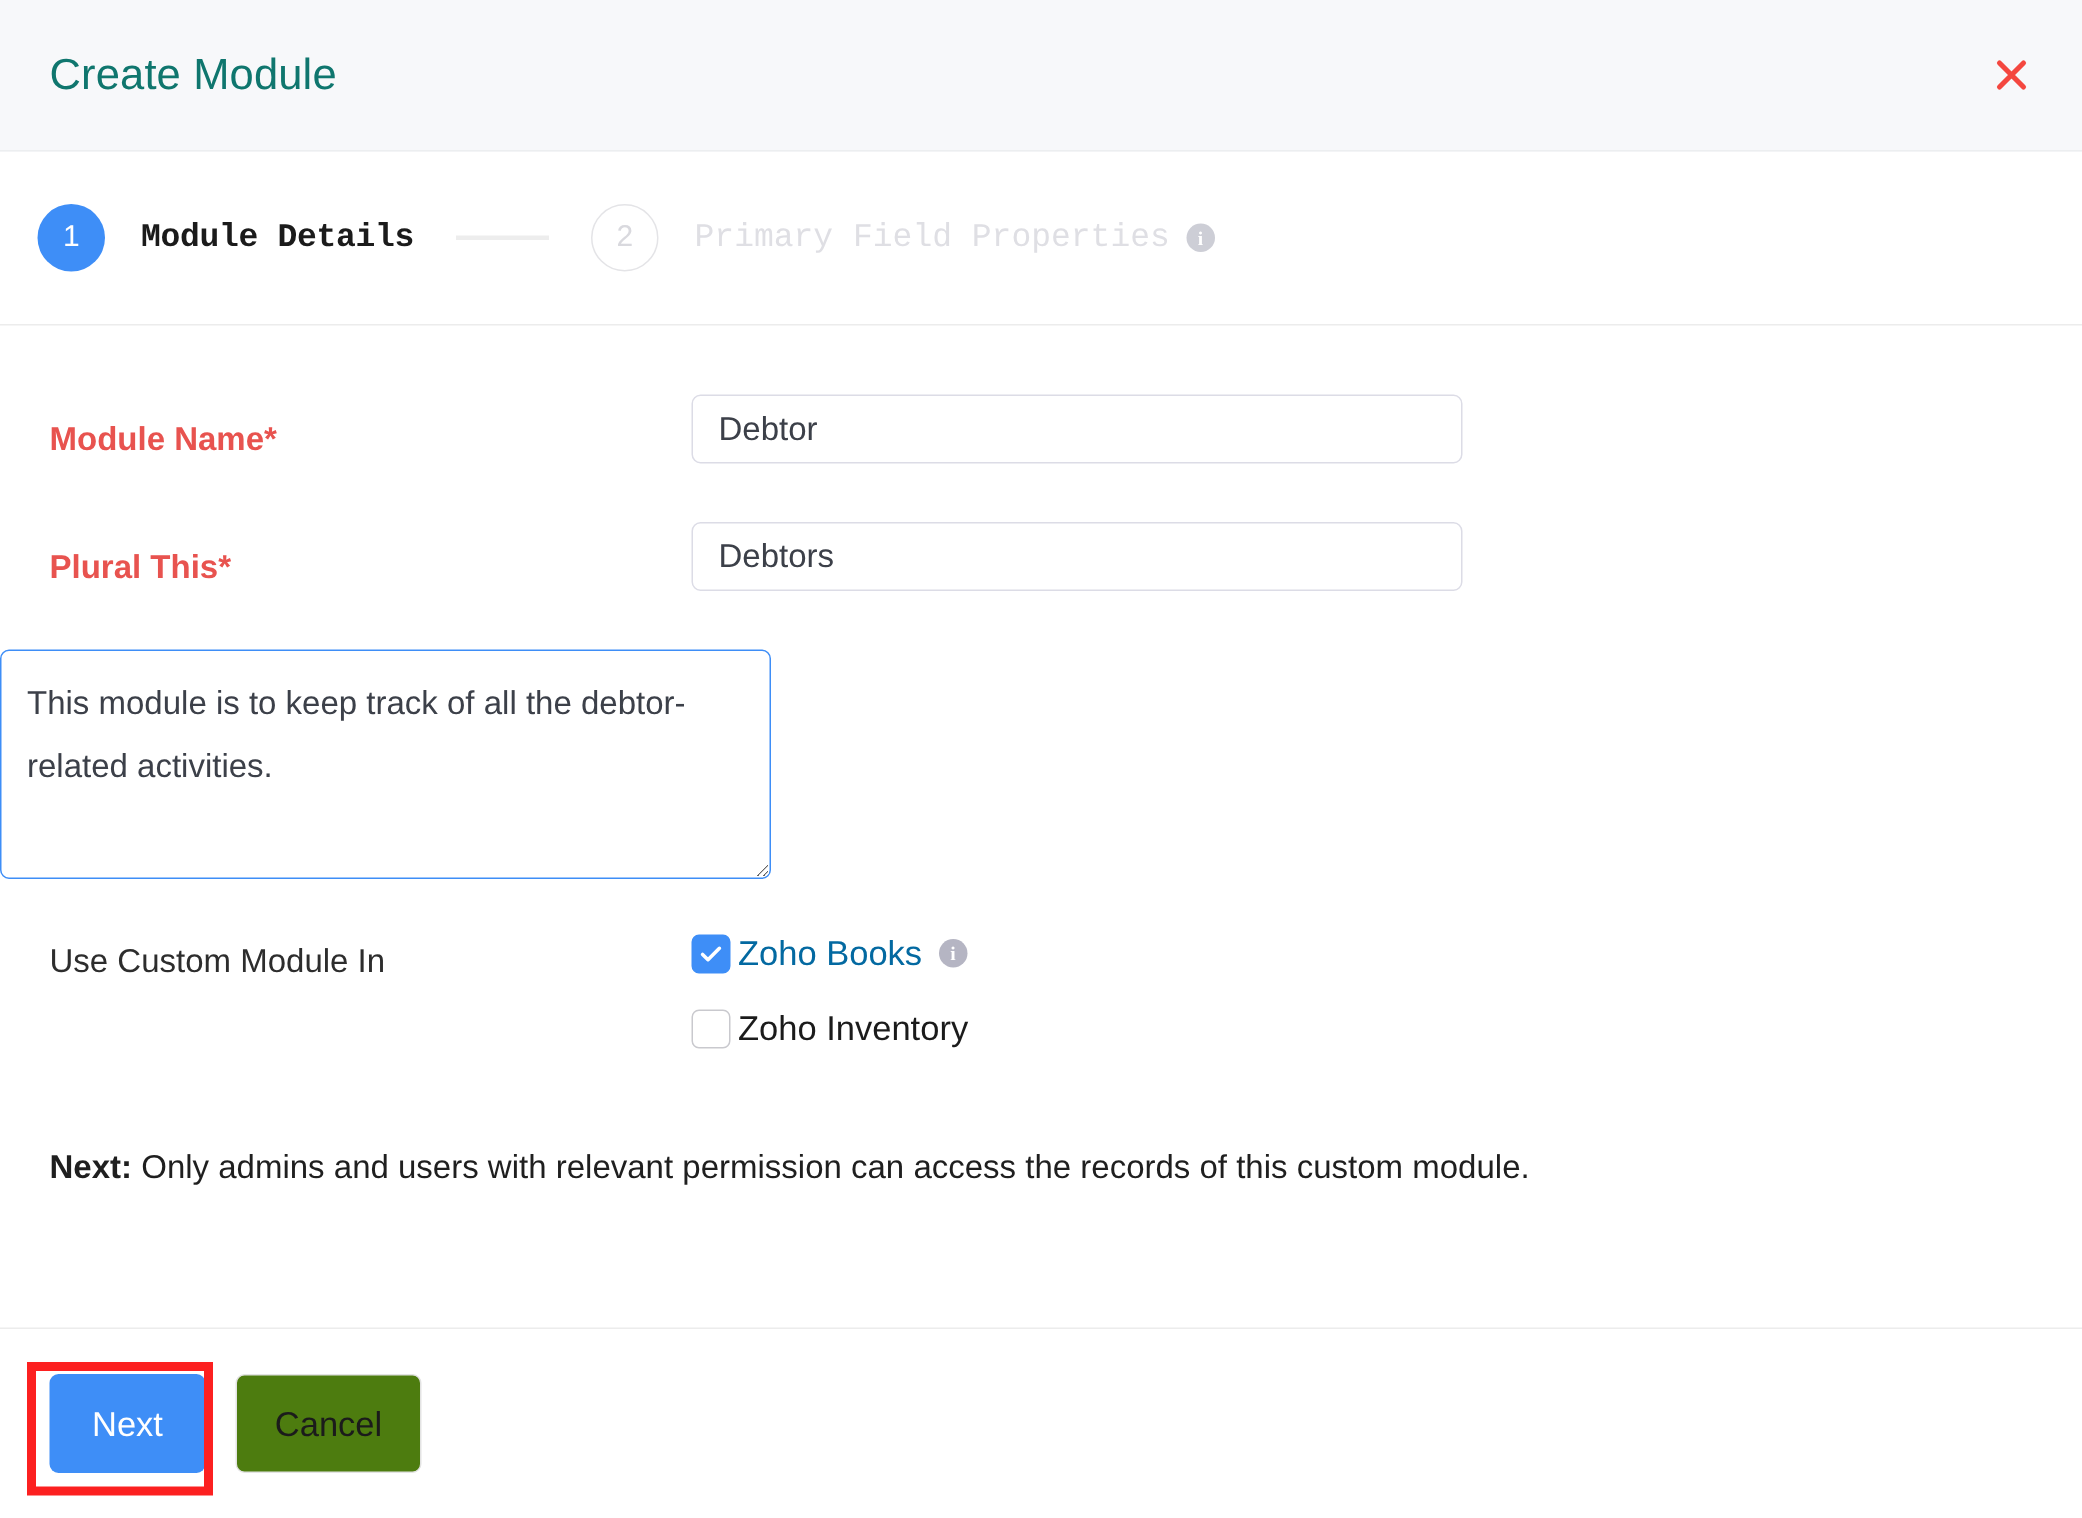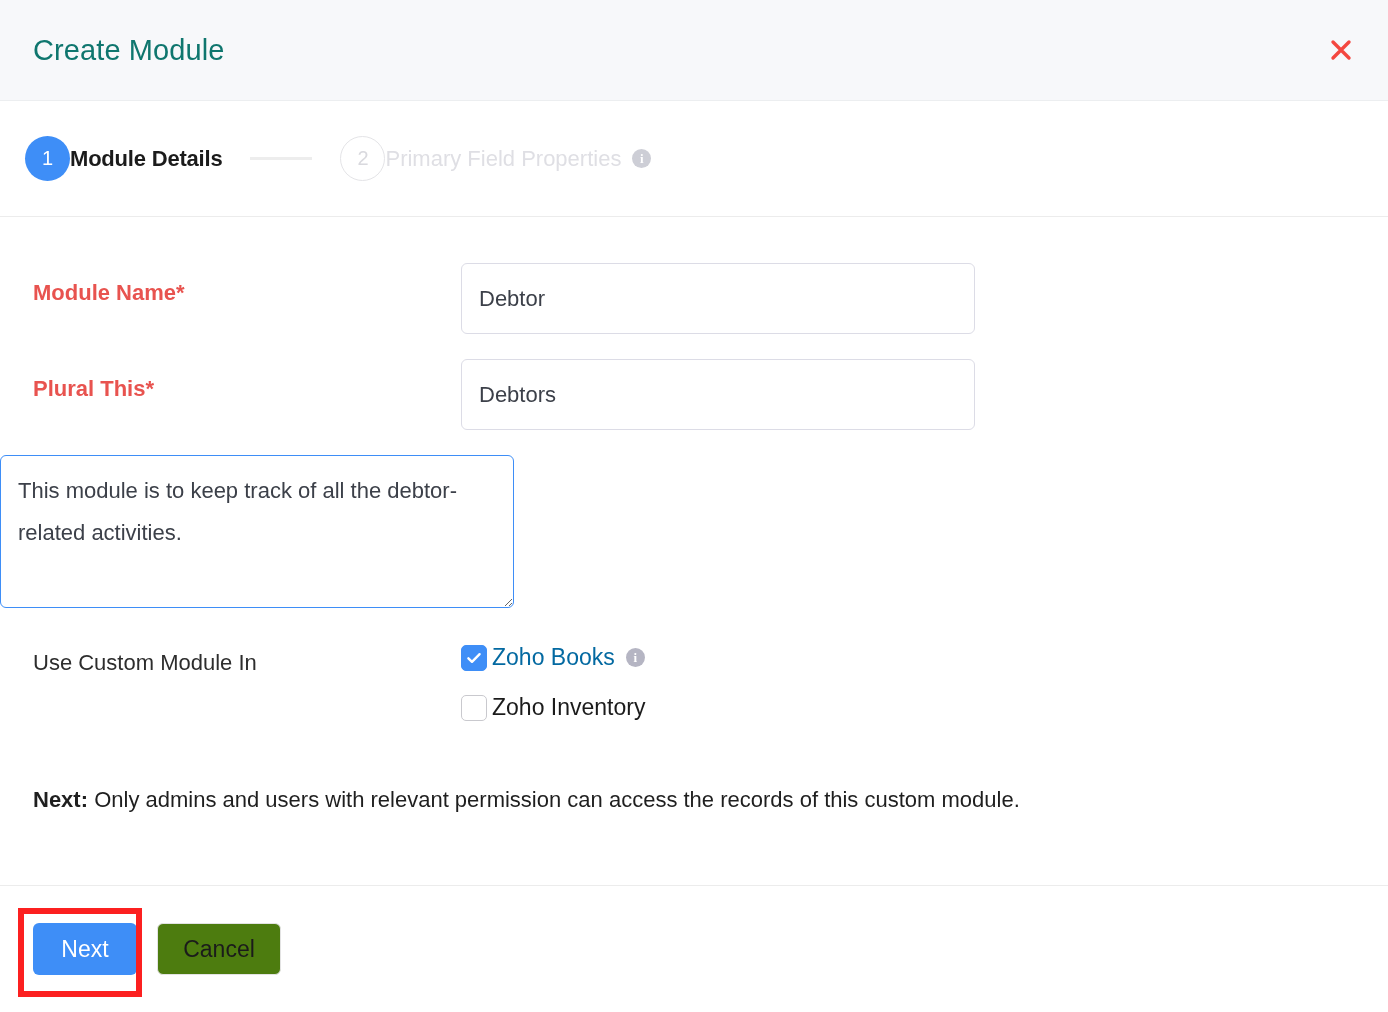--- a/index.html
+++ b/index.html
@@ -73,22 +73,23 @@
   .step-1 .step-circle {
     background: #3e8ef7;
     color: #ffffff;
   }
   .step-2 .step-circle {
     background: #ffffff;
     border: 1px solid #e4e4e7;
     color: #d9d9de;
   }
   .step-label {
-    margin-left: 0;
-    font-size: 22px;
+    margin-left: 24px;
+    font-size: 22px;
+    font-family: Liberation Mono, monospace;
   }
   .step-1 .step-label {
     font-weight: bold;
     color: #1b1b1b;
     letter-spacing: -0.2px;
   }
   .step-2 .step-label {
     font-weight: 400;
     color: #dfdfe4;
   }
@@ -134,21 +135,21 @@
     box-sizing: border-box;
     font-size: 22px;
     line-height: 60px;
     flex: none;
   }
   .form-label.required { color: #e8534f; font-weight: bold; }
   .form-label.plain { color: #2d2d2d; }
 
   .text-input {
     width: 514px;
-    height: 71px;
+    height: 46px;
     box-sizing: border-box;
     border: 1px solid #dcdce6;
     border-radius: 6px;
     padding: 0 17px;
     font-size: 22px;
     font-family: "Liberation Sans", sans-serif;
     color: #3c4049;
     background: #ffffff;
     outline: none;
   }
@@ -224,21 +225,21 @@
     padding-left: 33px;
     gap: 20px;
   }
   .btn {
     font-family: "Liberation Sans", sans-serif;
     font-size: 23px;
     border-radius: 6px;
     box-sizing: border-box;
     cursor: pointer;
     padding: 0 24px;
-    height: 52px;
+    height: 66px;
     display: flex;
     align-items: center;
     justify-content: center;
   }
   .btn-primary {
     background: #3e8ef7;
     color: #ffffff;
     border: none;
     min-width: 104px;
   }

